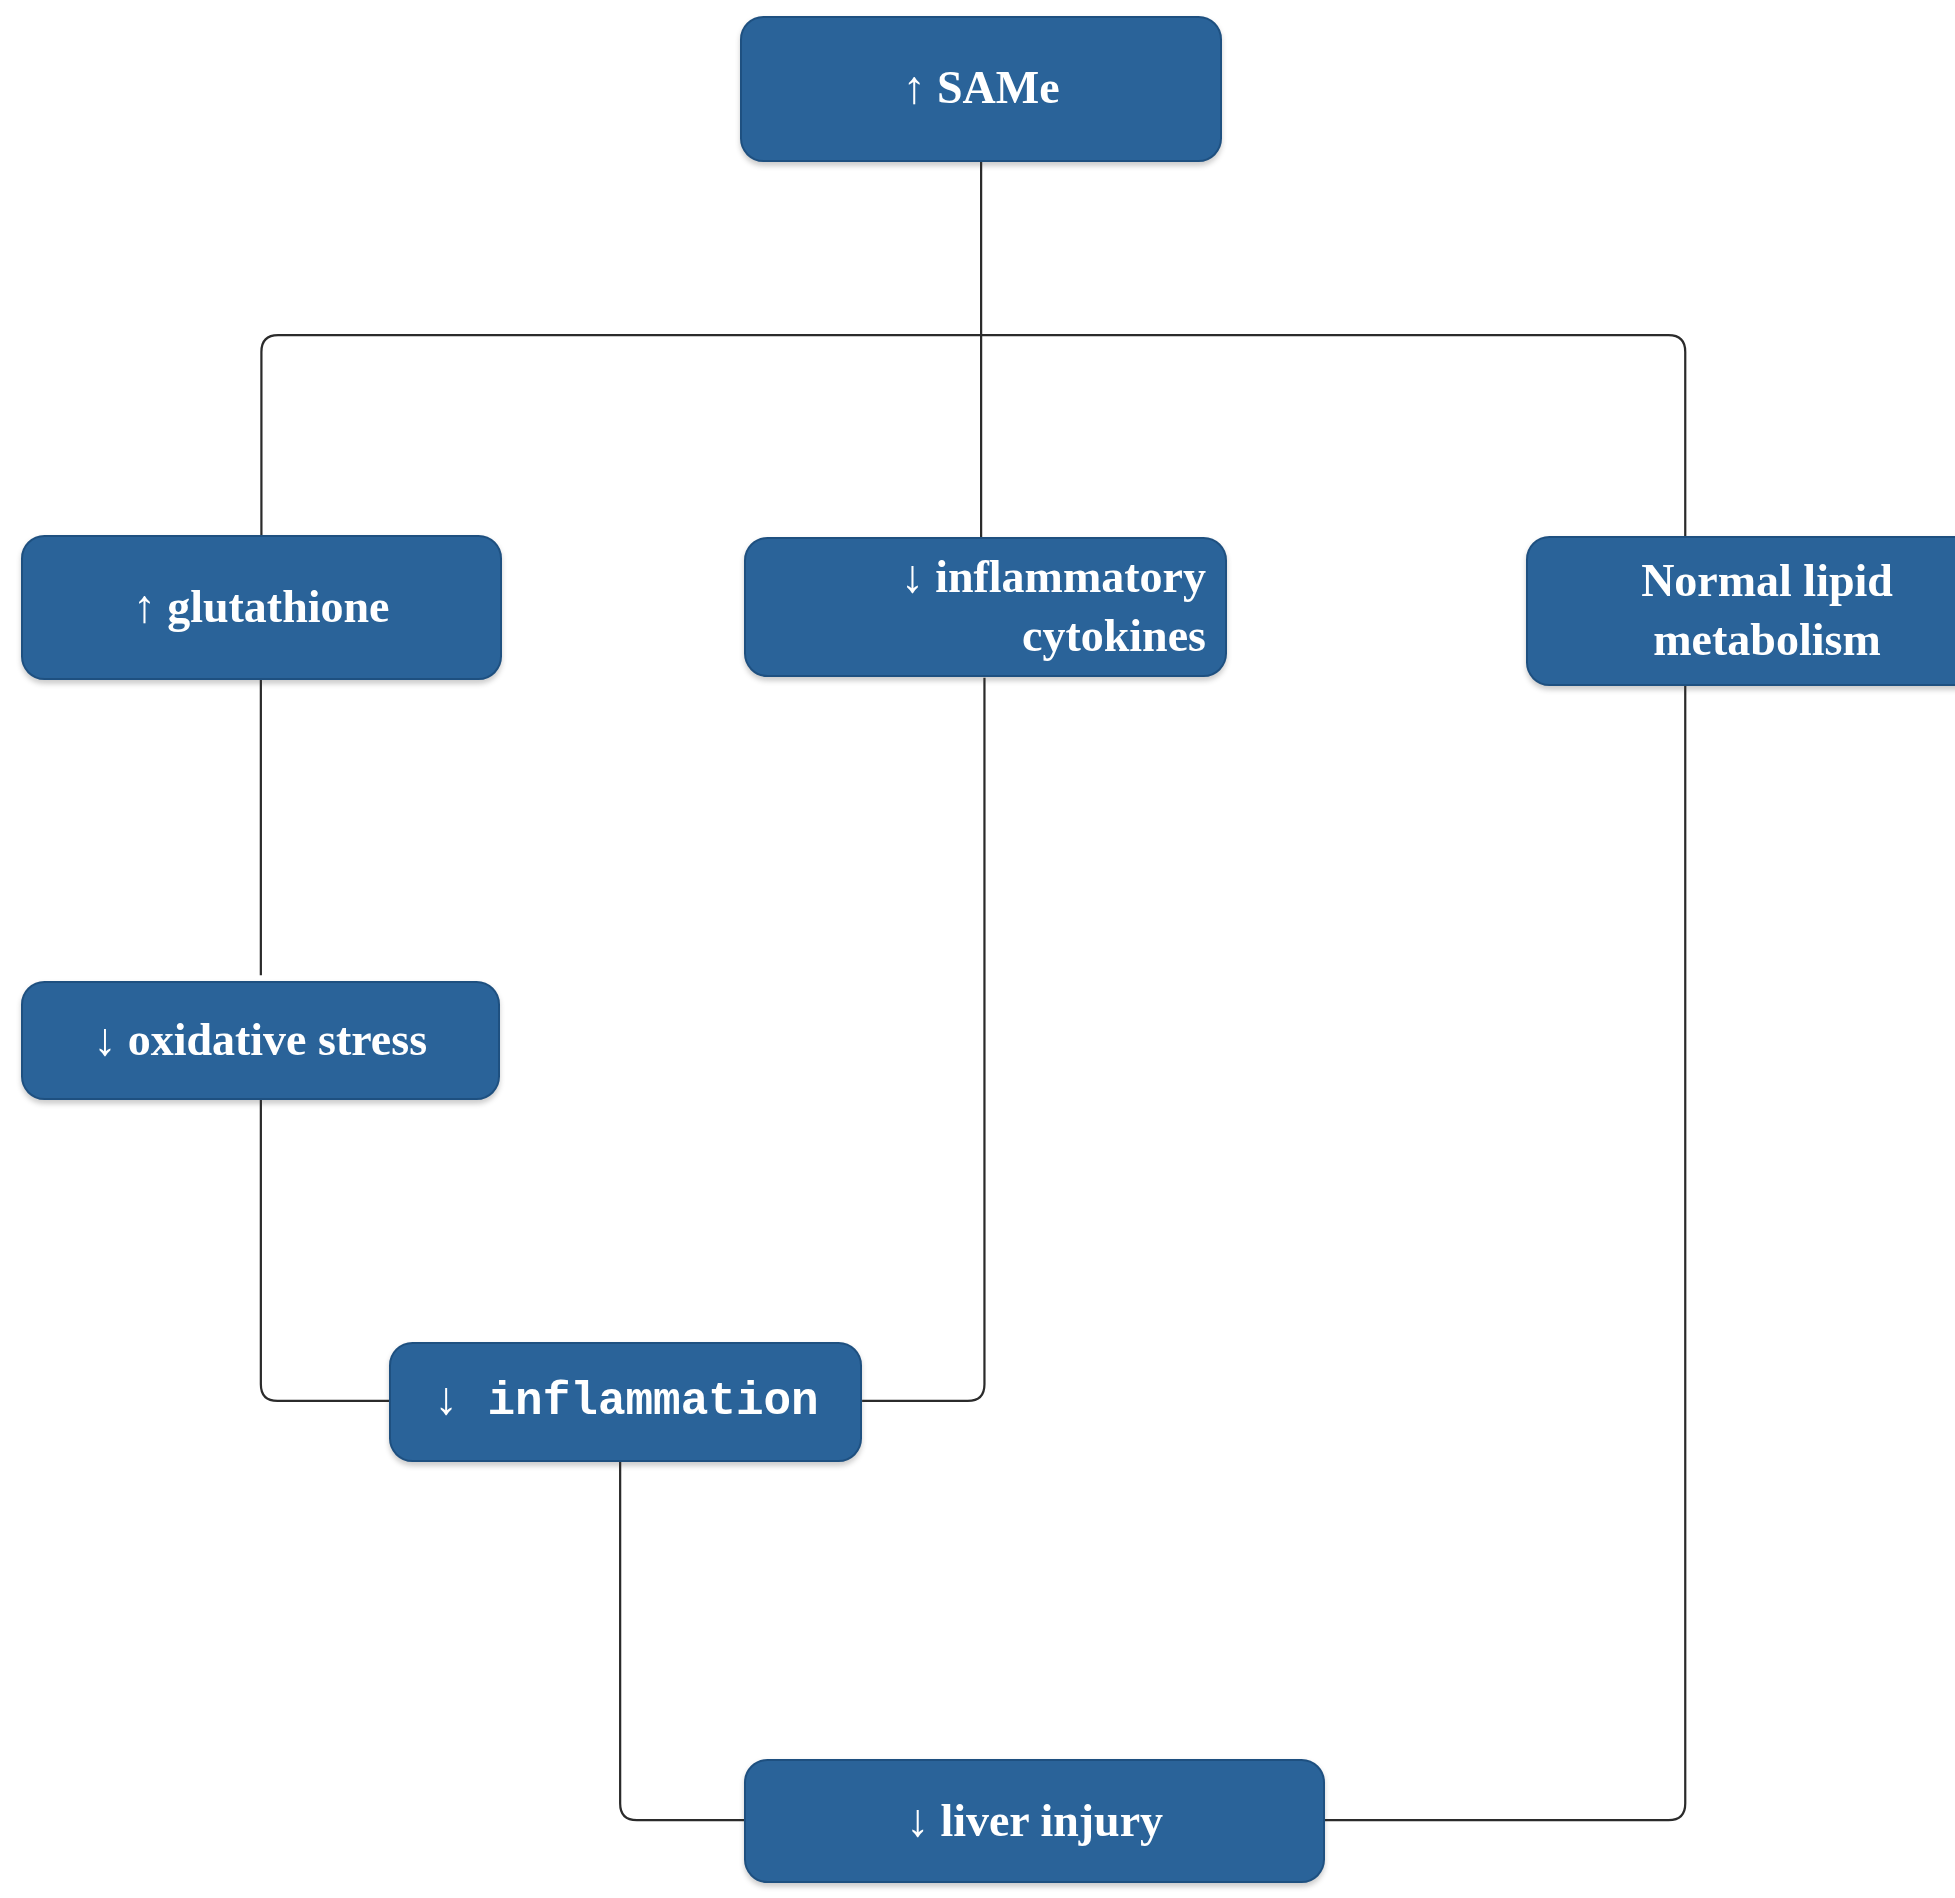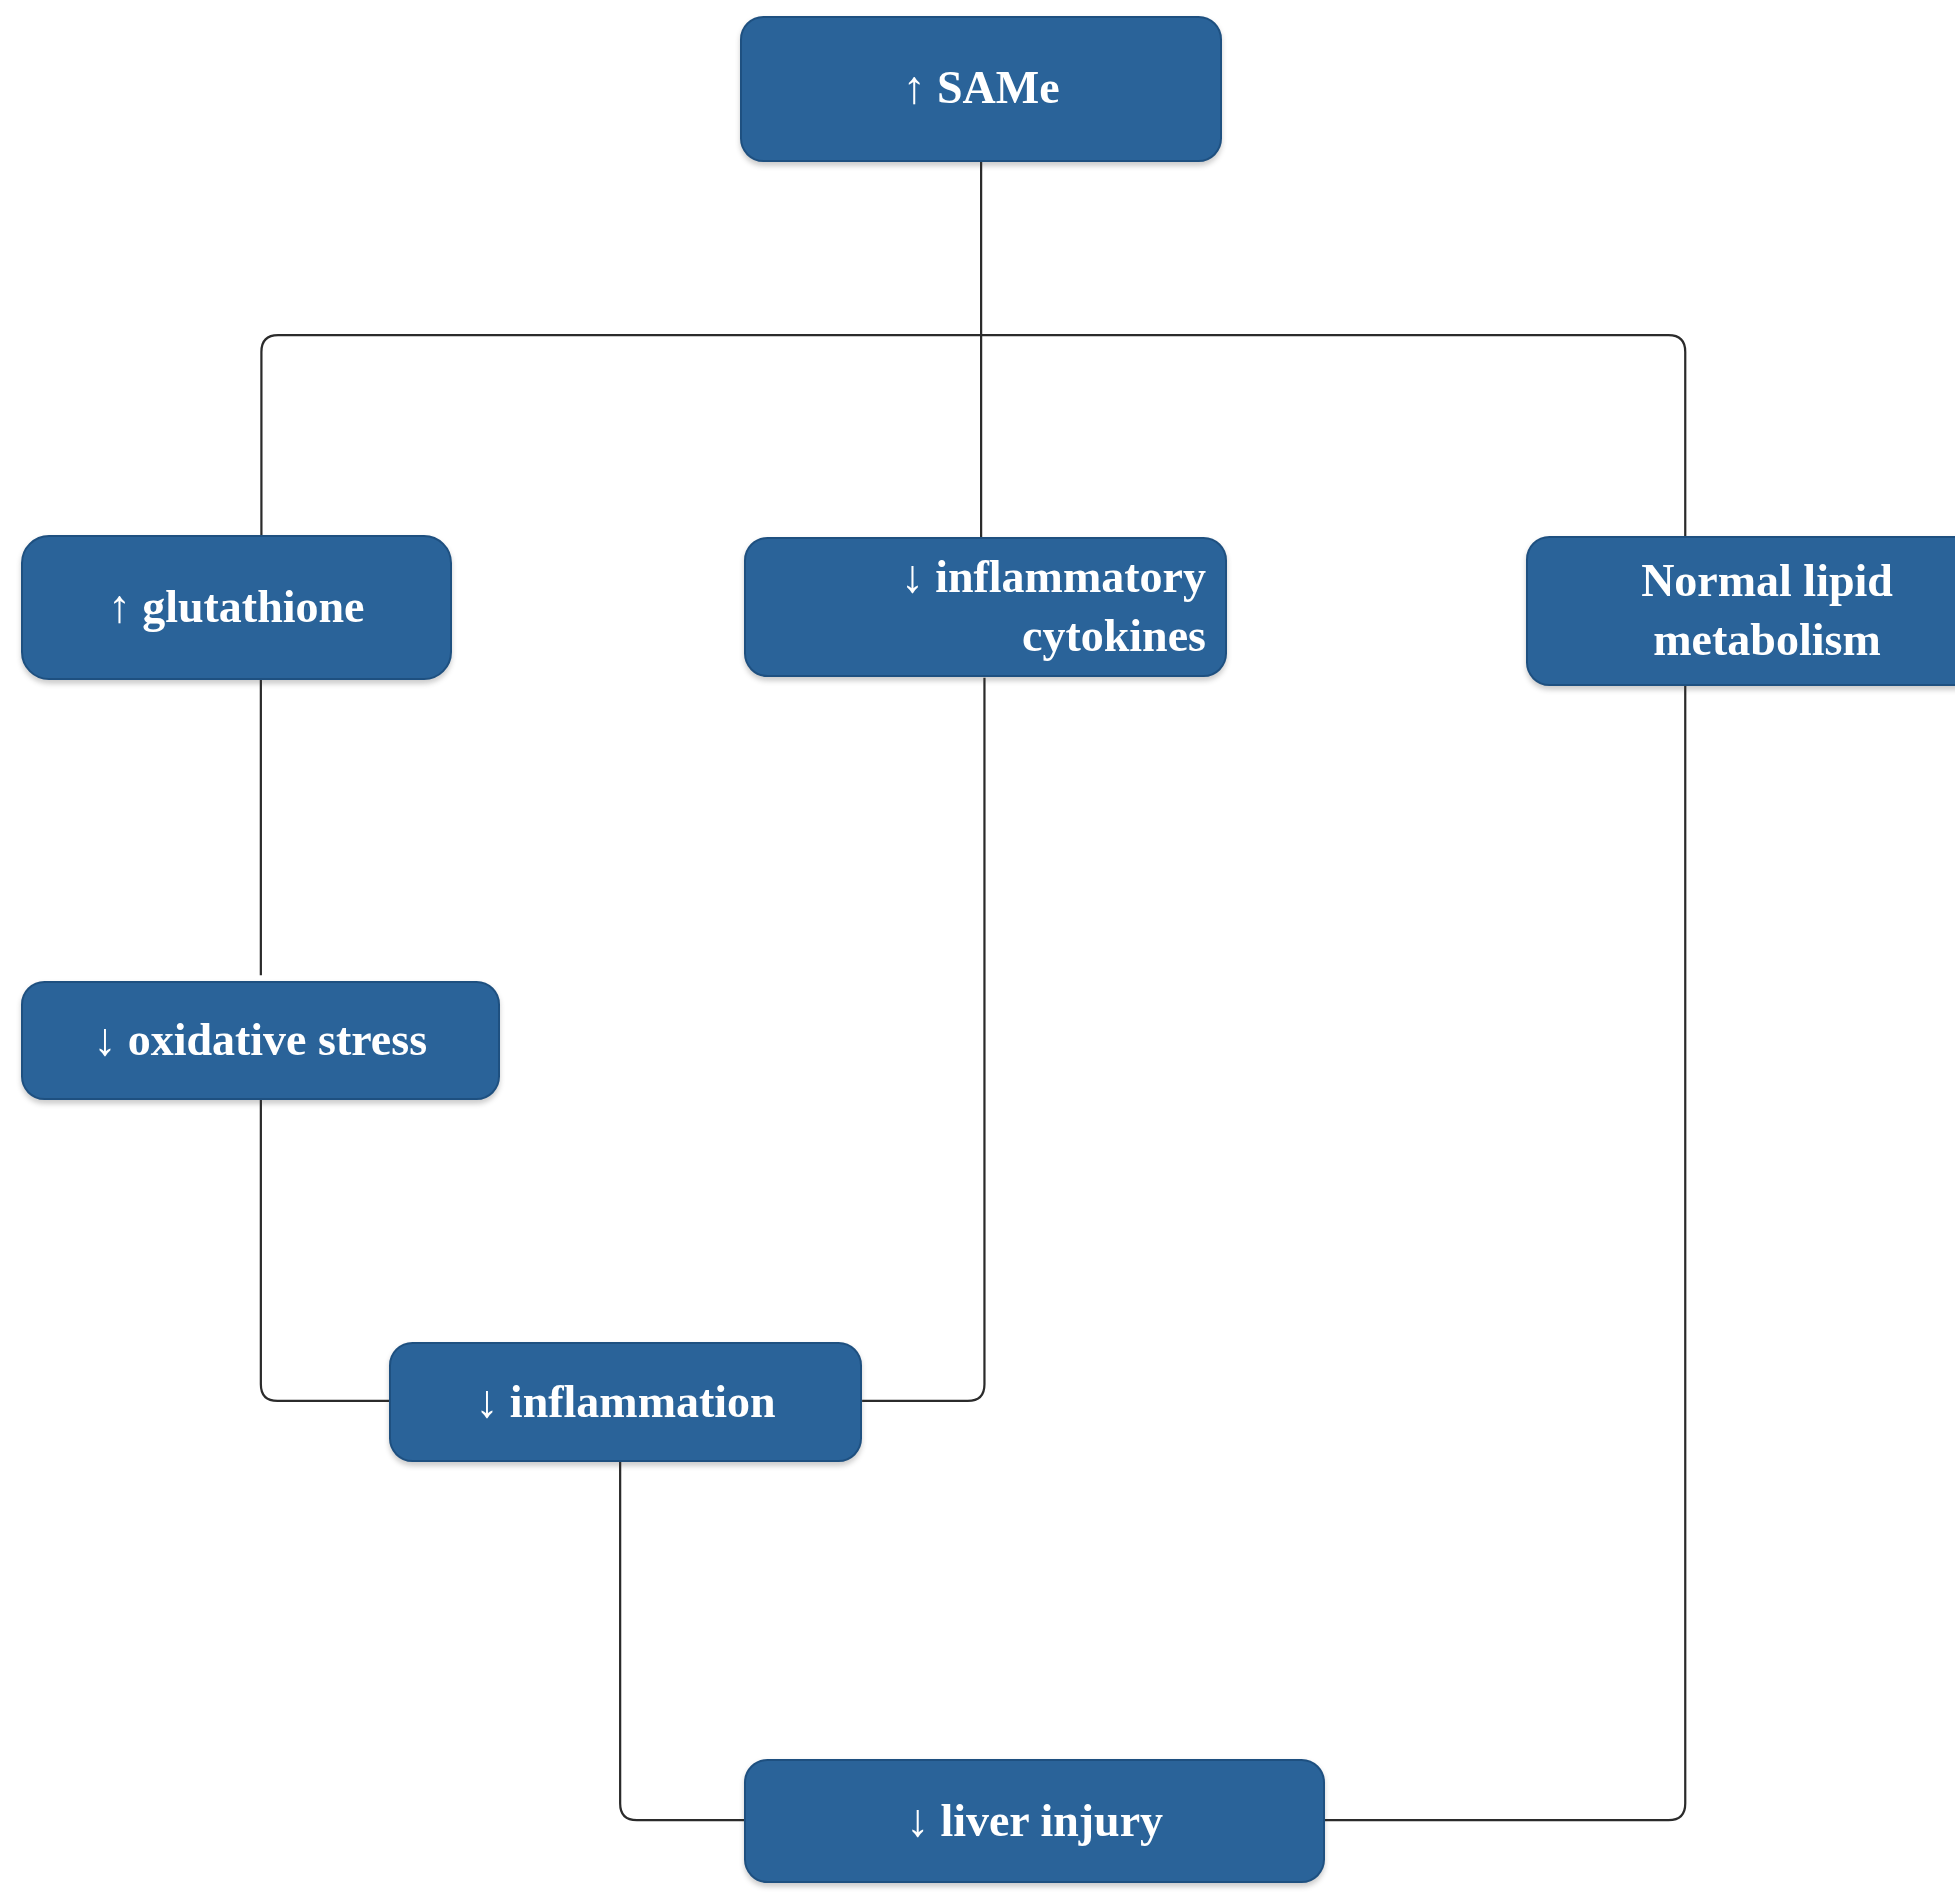--- a/index.html
+++ b/index.html
@@ -38,25 +38,25 @@
     font-weight: bold;
     line-height: 1.28;
     display: flex;
     align-items: center;
     justify-content: center;
     text-align: center;
     padding: 0 19px;
     box-shadow: 0 3.3px 5.6px rgba(60,60,60,0.25);
   }
   .node-same          { left: 740px; top: 15.6px;   width: 482px; height: 146px; }
-  .node-glutathione   { left: 20.6px;   top: 535px;  width: 431px; height: 145px; border-radius: 28px; }
+  .node-glutathione   { left: 20.6px;   top: 535px;  width: 481px; height: 145px; }
   .node-cytokines     { left: 744px; top: 537px;  width: 483px; height: 140px; text-align: right; }
   .node-lipid         { left: 1526px; top: 536px;  width: 482px; height: 150px; }
   .node-oxidative     { left: 20.6px;   top: 975px; width: 479px; height: 119px; margin-top: 6px; }
-  .node-inflammation  { left: 389px;  top: 1342px; width: 473px; height: 120px; }
+  .node-inflammation  { left: 389px;  top: 1342px; width: 473px; height: 120px; font-family: Liberation Mono, monospace; }
   .node-liver         { left: 744px; top: 1759px; width: 581px; height: 124px; }
 </style>
 </head>
 <body>
 
 <div class="canvas">
 
   <svg class="connectors" viewBox="0 0 3515 3413" xmlns="http://www.w3.org/2000/svg">
 
     <path d="M 1764 290 L 1764 966"></path>

